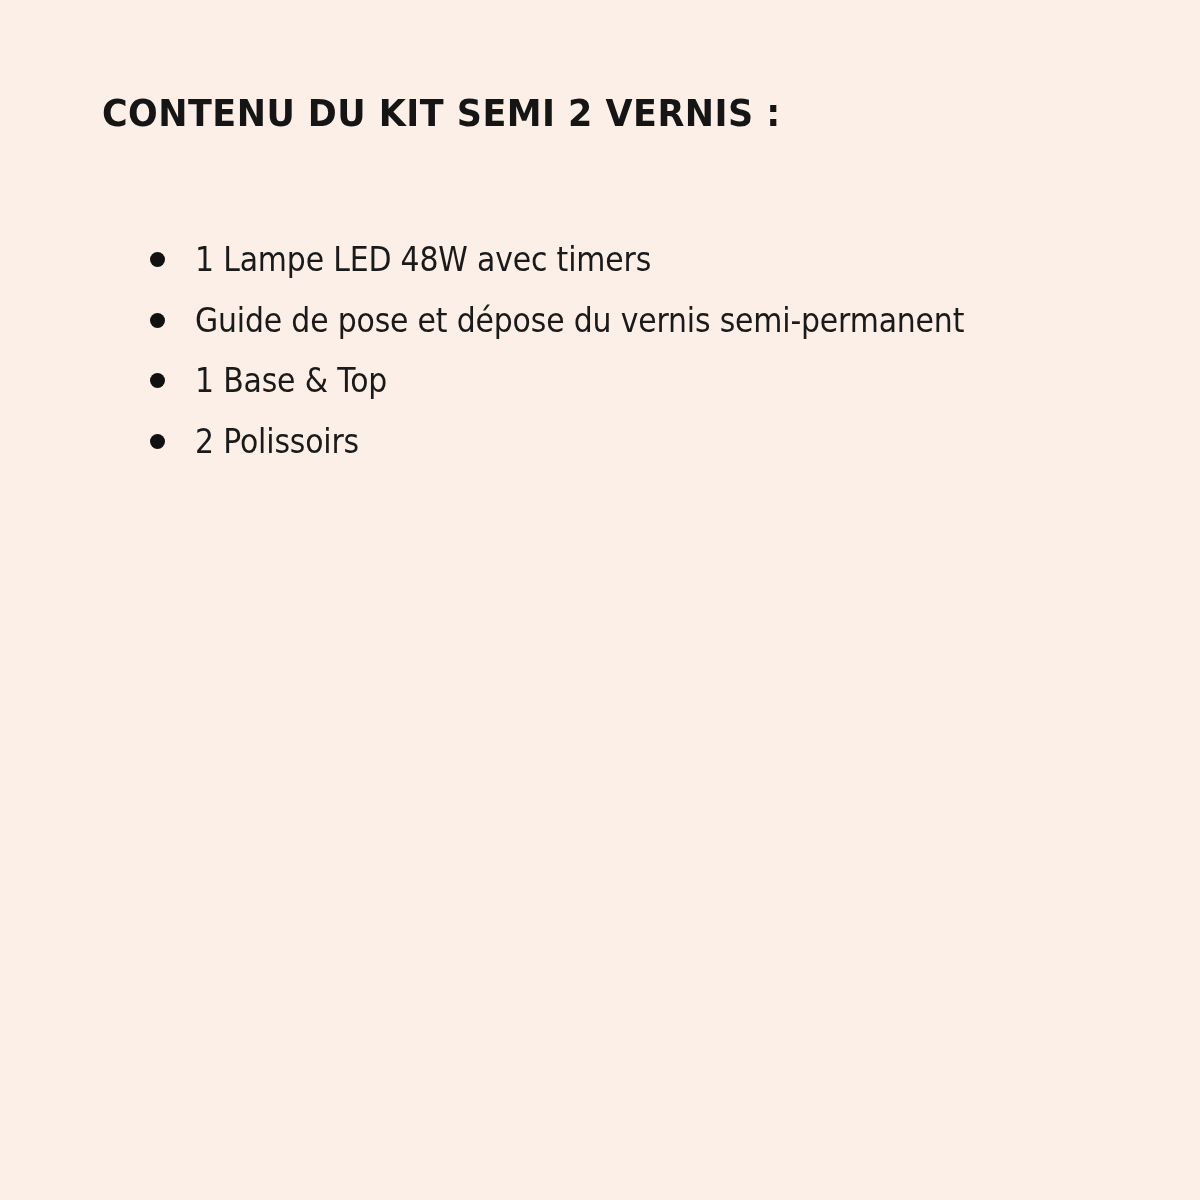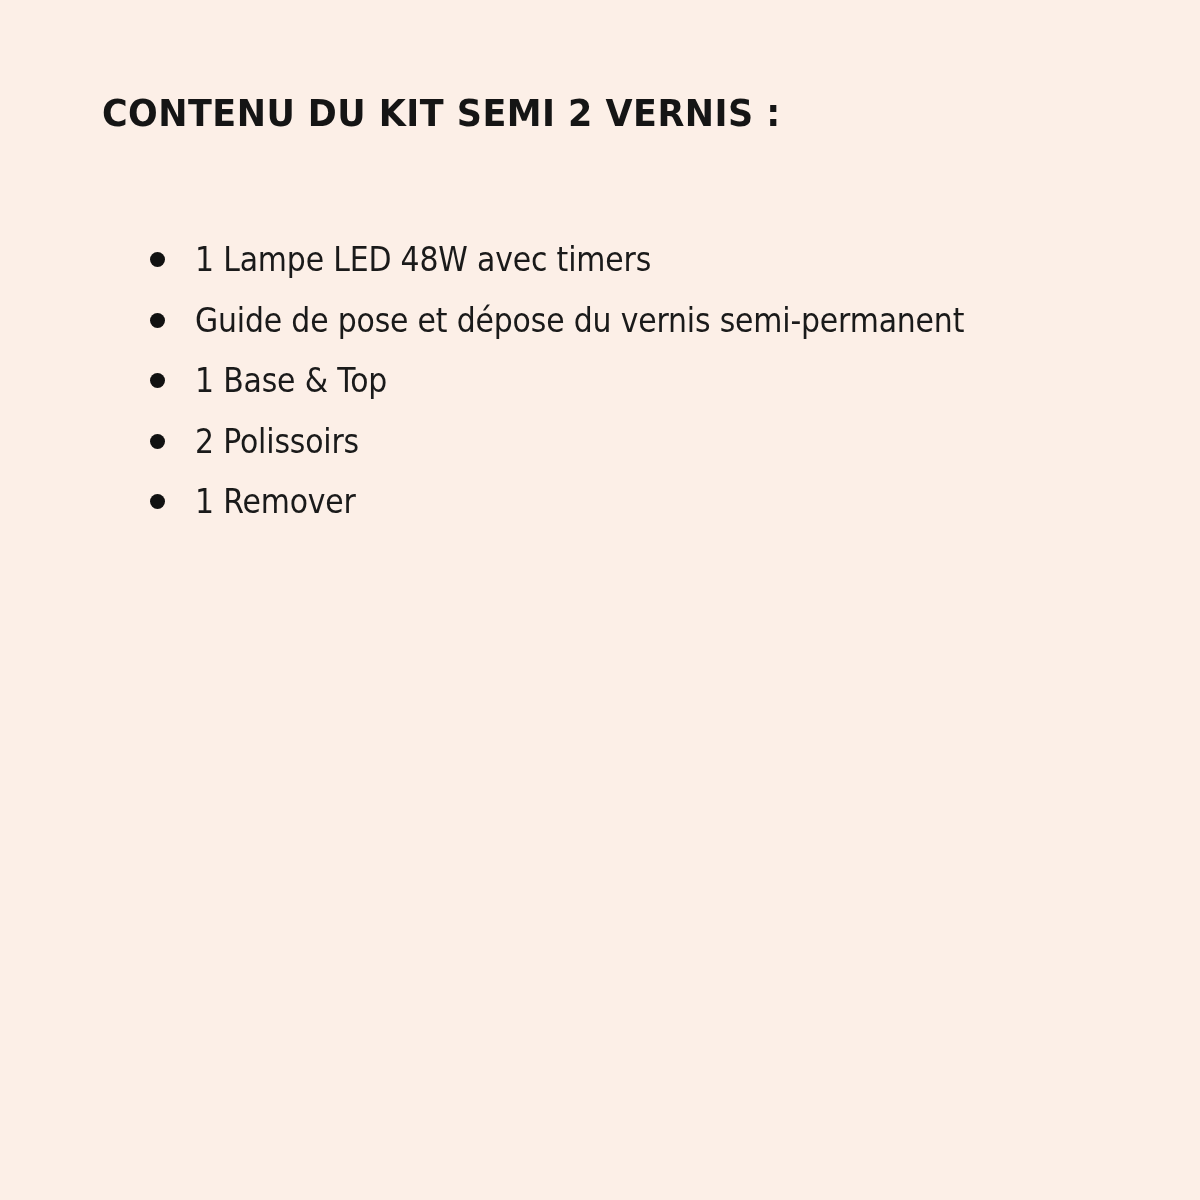--- a/index.html
+++ b/index.html
@@ -79,17 +79,13 @@
     <span class="text">Guide de pose et dépose du vernis semi-permanent</span>
   </li>
   <li class="list-item">
     <span class="bullet"></span>
     <span class="text">1 Base &amp; Top</span>
   </li>
   <li class="list-item">
     <span class="bullet"></span>
     <span class="text">2 Polissoirs</span>
   </li>
-  <li class="list-item">
-    <span class="bullet"></span>
-    <span class="text">1 Remover</span>
-  </li>
 </ul>
 
 </body></html>

